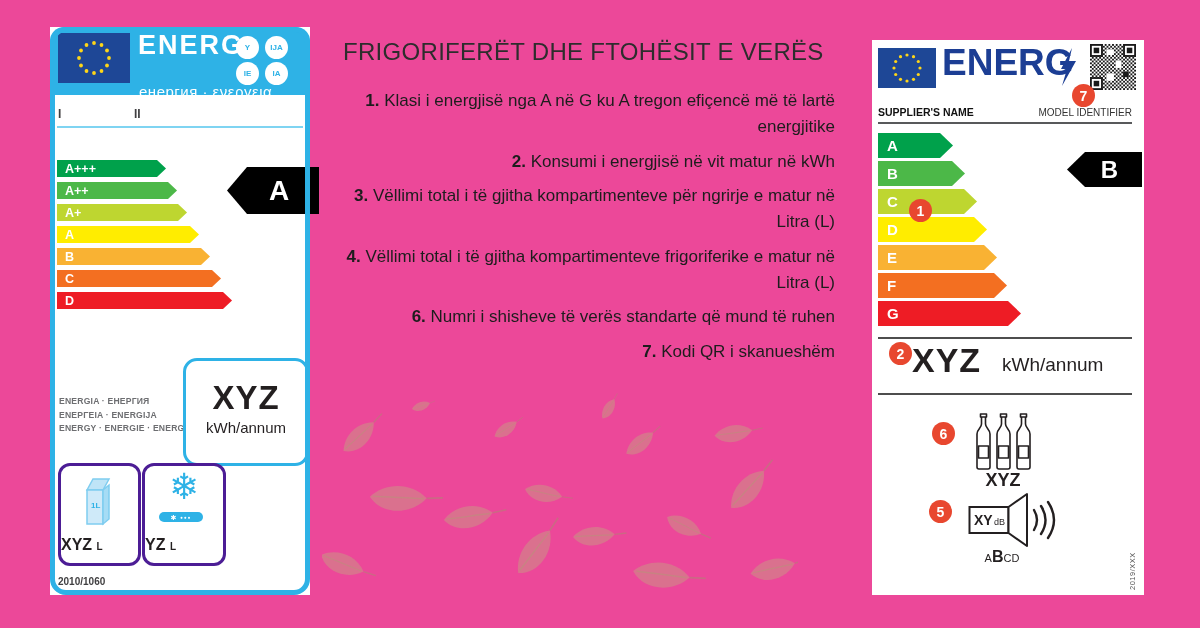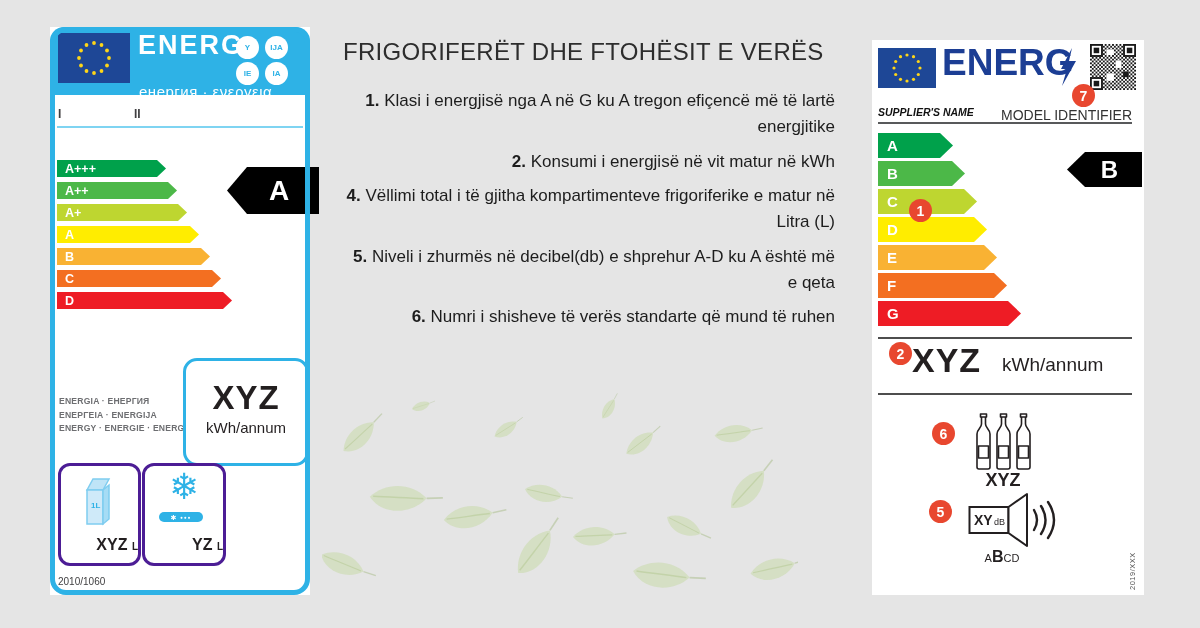--- a/index.html
+++ b/index.html
@@ -1,16 +1,16 @@
 <!DOCTYPE html>
 <html><head>
 <meta charset="utf-8">
 <style>
   html,body{margin:0;padding:0;background:#fff;}
-  .canvas{position:relative;width:1200px;height:628px;background:#e5e5e5;overflow:hidden;
+  .canvas{position:relative;width:1200px;height:628px;background:#ec4899;overflow:hidden;
           font-family:"Liberation Sans",sans-serif;color:#1d1d1d;}
   .abs{position:absolute;}
 
   
   .leaves{position:absolute;left:322px;top:382px;z-index:0;}
 
   
   .olabel{position:absolute;left:50px;top:27px;width:260px;height:568px;background:#fff;z-index:1;}
   .oframe{position:absolute;inset:0;border:5px solid #2eb2e6;border-radius:16px;pointer-events:none;z-index:5;}
   .ohead{position:absolute;left:0;top:0;width:260px;height:68px;background:#2eb2e6;border-radius:14px 14px 0 0;}
@@ -38,45 +38,45 @@
 
   .olangs{position:absolute;left:9px;top:368px;font-size:8.6px;font-weight:bold;color:#6d6e71;
           line-height:13.5px;letter-spacing:.2px;}
   .obox-kwh{position:absolute;left:133px;top:331px;width:120px;height:102px;border:3px solid #2eb2e6;
             border-radius:14px;background:#fff;text-align:center;}
   .obox-kwh .v{display:block;margin-top:18px;font-size:33px;font-weight:bold;color:#231f20;letter-spacing:1px;}
   .obox-kwh .u{display:block;margin-top:2px;font-size:15px;color:#231f20;}
 
   .mbox{position:absolute;top:436px;height:97px;border:3px solid #4c1d95;border-radius:12px;background:#fff;}
   .mb1{left:8px;width:77px}.mb2{left:92px;width:78px}.mb3{left:177px;width:76px}
-  .mval{position:absolute;left:0;right:0;bottom:9px;text-align:right;font-weight:bold;color:#231f20;font-size:16px;padding-left:28px;}
+  .mval{position:absolute;left:0;right:0;bottom:9px;text-align:left;font-weight:bold;color:#231f20;font-size:16px;}
   .mval .u{font-size:10px;font-weight:bold;}
   .snow{position:absolute;left:0;right:0;top:0;text-align:center;font-size:36px;line-height:42px;color:#2eb2e6;
         font-family:"DejaVu Sans",sans-serif;}
   .fpill{position:absolute;left:14px;top:46px;width:44px;height:10px;border-radius:5px;background:#2eb2e6;
          color:#fff;display:flex;align-items:center;justify-content:center;gap:4px;}
   .fpill .s1{font-size:7px;line-height:7px;}
   .fpill .s2{font-size:4.5px;letter-spacing:1px;line-height:5px;}
-  .oreg{position:absolute;left:8px;top:549px;font-size:10px;font-weight:normal;color:#414042;}
+  .oreg{position:absolute;left:8px;top:549px;font-size:10px;font-weight:bold;color:#414042;}
 
   
   .title{position:absolute;left:343px;top:38px;font-size:24px;font-weight:normal;color:#2d2d2d;
          letter-spacing:.3px;z-index:2;}
   .article{position:absolute;left:343px;top:88px;width:492px;z-index:2;}
   .article p{margin:0 0 8px 0;font-size:17px;line-height:1.55;color:#1d1d1d;text-align:right;}
   .article .n{font-weight:bold;}
 
   
   .nlabel{position:absolute;left:872px;top:40px;width:272px;height:555px;background:#fff;z-index:1;}
   .nflag{position:absolute;left:6px;top:8px;}
   .nbrand{position:absolute;left:70px;top:2px;font-size:37px;font-weight:bold;color:#1c3e94;}
   .nbolt{position:absolute;left:186px;top:8px;}
   .nqr{position:absolute;left:218px;top:4px;}
-  .sup{position:absolute;left:6px;top:66px;font-size:10.5px;font-weight:bold;color:#111;font-style:italic;}
-  .model{position:absolute;right:12px;top:67px;font-size:14px;color:#333;text-align:center;}
+  .sup{position:absolute;left:6px;top:66px;font-size:10.5px;font-weight:bold;color:#111;}
+  .model{position:absolute;right:12px;top:67px;font-size:10px;color:#333;text-align:center;}
   .subline{position:absolute;left:6px;right:12px;top:82px;height:2px;background:#58595b;}
 
   .bar-new{left:6px;height:25px;font-size:15px;padding-left:9px;
            clip-path:polygon(0 0,calc(100% - 13px) 0,100% 50%,calc(100% - 13px) 100%,0 100%);}
   .nb0{top:93px;width:66px;background:#00a14b}.nb1{top:121px;width:78px;background:#4cb848}
   .nb2{top:149px;width:90px;background:#bed630}.nb3{top:177px;width:100px;background:#ffed00}
   .nb4{top:205px;width:110px;background:#f9b233}.nb5{top:233px;width:120px;background:#f36f21}
   .nb6{top:261px;width:134px;background:#ee1c25}
 
   .arrow-new{left:195px;top:112px;width:65px;height:35px;font-size:24px;font-weight:bold;padding-left:10px;
@@ -214,23 +214,24 @@
 
 
     <div class="oreg">2010/1060</div>
     <div class="oframe"></div>
   </div>
 
   <div class="title">FRIGORIFERËT DHE FTOHËSIT E VERËS</div>
   <div class="article">
     <p><span class="n">1.</span><span> Klasi i energjisë nga A në G ku A tregon efiçencë më të lartë energjitike</span></p>
     <p><span class="n">2.</span><span> Konsumi i energjisë në vit matur në kWh</span></p>
+    <p><span class="n">3.</span><span> Vëllimi total i të gjitha kompartimenteve për ngrirje e matur në Litra (L)</span></p>
     <p><span class="n">4.</span><span> Vëllimi total i të gjitha kompartimenteve frigoriferike e matur në Litra (L)</span></p>
-    <p><span class="n">5.</span><span> Niveli i zhurmës në decibel(db) e shprehur A-D ku A është më e qeta</span></p>
     <p><span class="n">6.</span><span> Numri i shisheve të verës standarte që mund të ruhen</span></p>
+    <p><span class="n">7.</span><span> Kodi QR i skanueshëm</span></p>
   </div>
 
   <div class="nlabel">
     <svg class="nflag" width="58" height="40" viewBox="0 0 58 40">
       <rect width="58" height="40" fill="#1e4796"></rect>
       <g fill="#ffd617">
         <circle cx="42" cy="20" r="1.6"></circle>
           <circle cx="40.3" cy="26.5" r="1.6"></circle>
           <circle cx="35.5" cy="31.3" r="1.6"></circle>
         <circle cx="29" cy="33" r="1.6"></circle>

